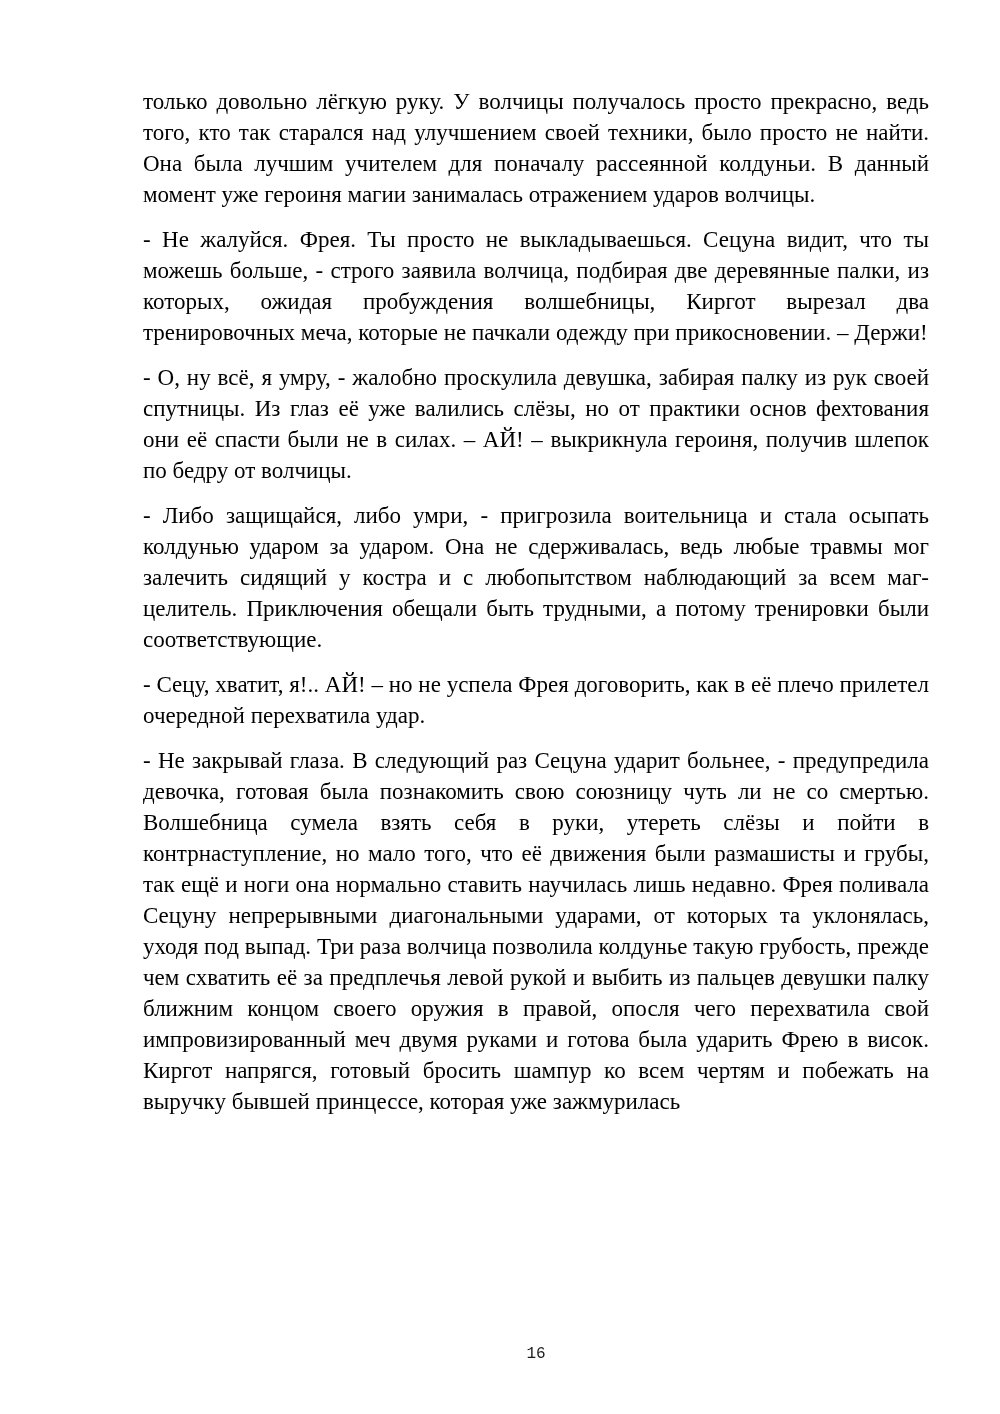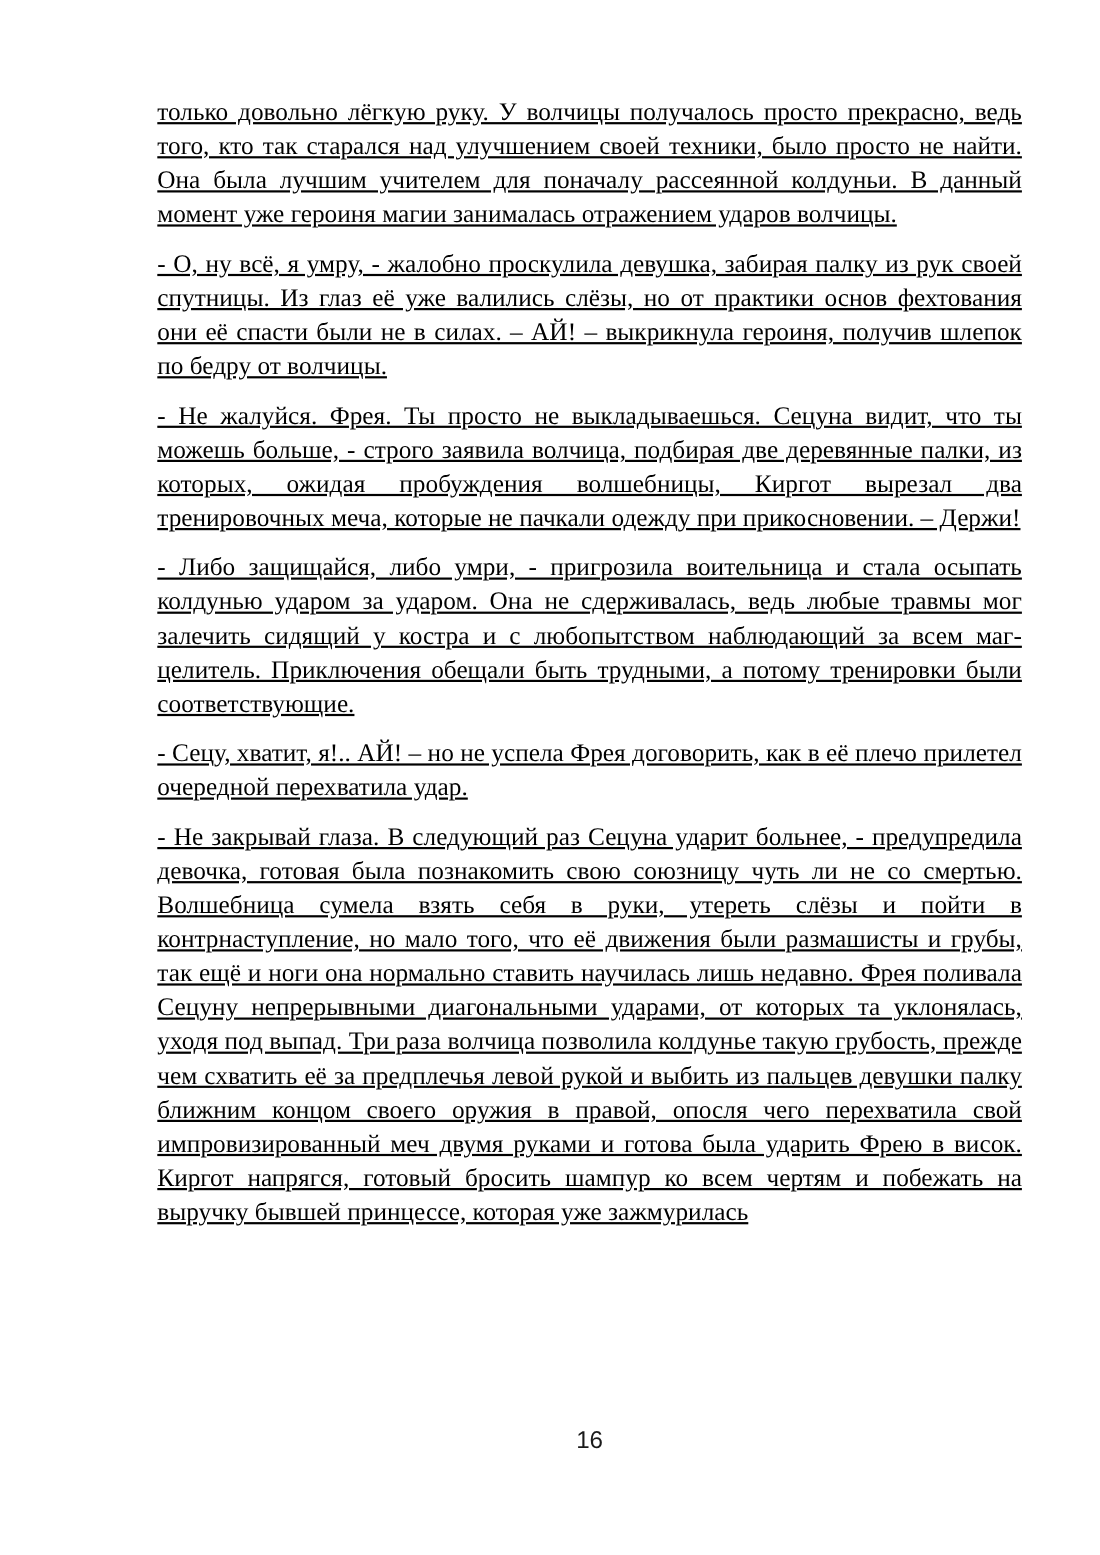--- a/index.html
+++ b/index.html
@@ -17,44 +17,43 @@
     color: #000000;
   }
   .text-block {
     position: absolute;
     top: 86px;
     left: 143px;
     width: 786px;
     font-size: 23px;
     line-height: 31px;
     text-align: justify;
-    text-decoration: underline;
   }
   .text-block p {
     margin: 0 0 14px 0;
     padding: 0;
   }
   .page-footer {
     position: absolute;
     left: 143px;
-    top: 1296px;
+    top: 1341px;
     width: 786px;
     text-align: center;
-    font-family: Liberation Sans, sans-serif;
-    font-size: 22px;
+    font-family: Liberation Mono, monospace;
+    font-size: 16px;
     line-height: 26px;
     color: #1a1a1a;
   }
 </style>
 </head>
 <body>
 
 <div class="page">
   <div class="text-block">
     <p>только довольно лёгкую руку. У волчицы получалось просто прекрасно, ведь того, кто так старался над улучшением своей техники, было просто не найти. Она была лучшим учителем для поначалу рассеянной колдуньи. В данный момент уже героиня магии занималась отражением ударов волчицы.</p>
+    <p>- Не жалуйся. Фрея. Ты просто не выкладываешься. Сецуна видит, что ты можешь больше, - строго заявила волчица, подбирая две деревянные палки, из которых, ожидая пробуждения волшебницы, Киргот вырезал два тренировочных меча, которые не пачкали одежду при прикосновении. – Держи!</p>
     <p>- О, ну всё, я умру, - жалобно проскулила девушка, забирая палку из рук своей спутницы. Из глаз её уже валились слёзы, но от практики основ фехтования они её спасти были не в силах. – АЙ! – выкрикнула героиня, получив шлепок по бедру от волчицы.</p>
-    <p>- Не жалуйся. Фрея. Ты просто не выкладываешься. Сецуна видит, что ты можешь больше, - строго заявила волчица, подбирая две деревянные палки, из которых, ожидая пробуждения волшебницы, Киргот вырезал два тренировочных меча, которые не пачкали одежду при прикосновении. – Держи!</p>
     <p>- Либо защищайся, либо умри, - пригрозила воительница и стала осыпать колдунью ударом за ударом. Она не сдерживалась, ведь любые травмы мог залечить сидящий у костра и с любопытством наблюдающий за всем маг-целитель. Приключения обещали быть трудными, а потому тренировки были соответствующие.</p>
     <p>- Сецу, хватит, я!.. АЙ! – но не успела Фрея договорить, как в её плечо прилетел очередной перехватила удар.</p>
     <p>- Не закрывай глаза. В следующий раз Сецуна ударит больнее, - предупредила девочка, готовая была познакомить свою союзницу чуть ли не со смертью. Волшебница сумела взять себя в руки, утереть слёзы и пойти в контрнаступление, но мало того, что её движения были размашисты и грубы, так ещё и ноги она нормально ставить научилась лишь недавно. Фрея поливала Сецуну непрерывными диагональными ударами, от которых та уклонялась, уходя под выпад. Три раза волчица позволила колдунье такую грубость, прежде чем схватить её за предплечья левой рукой и выбить из пальцев девушки палку ближним концом своего оружия в правой, опосля чего перехватила свой импровизированный меч двумя руками и готова была ударить Фрею в висок. Киргот напрягся, готовый бросить шампур ко всем чертям и побежать на выручку бывшей принцессе, которая уже зажмурилась</p>
   </div>
   <div class="page-footer">16</div>
 </div>
 
 </body></html>

